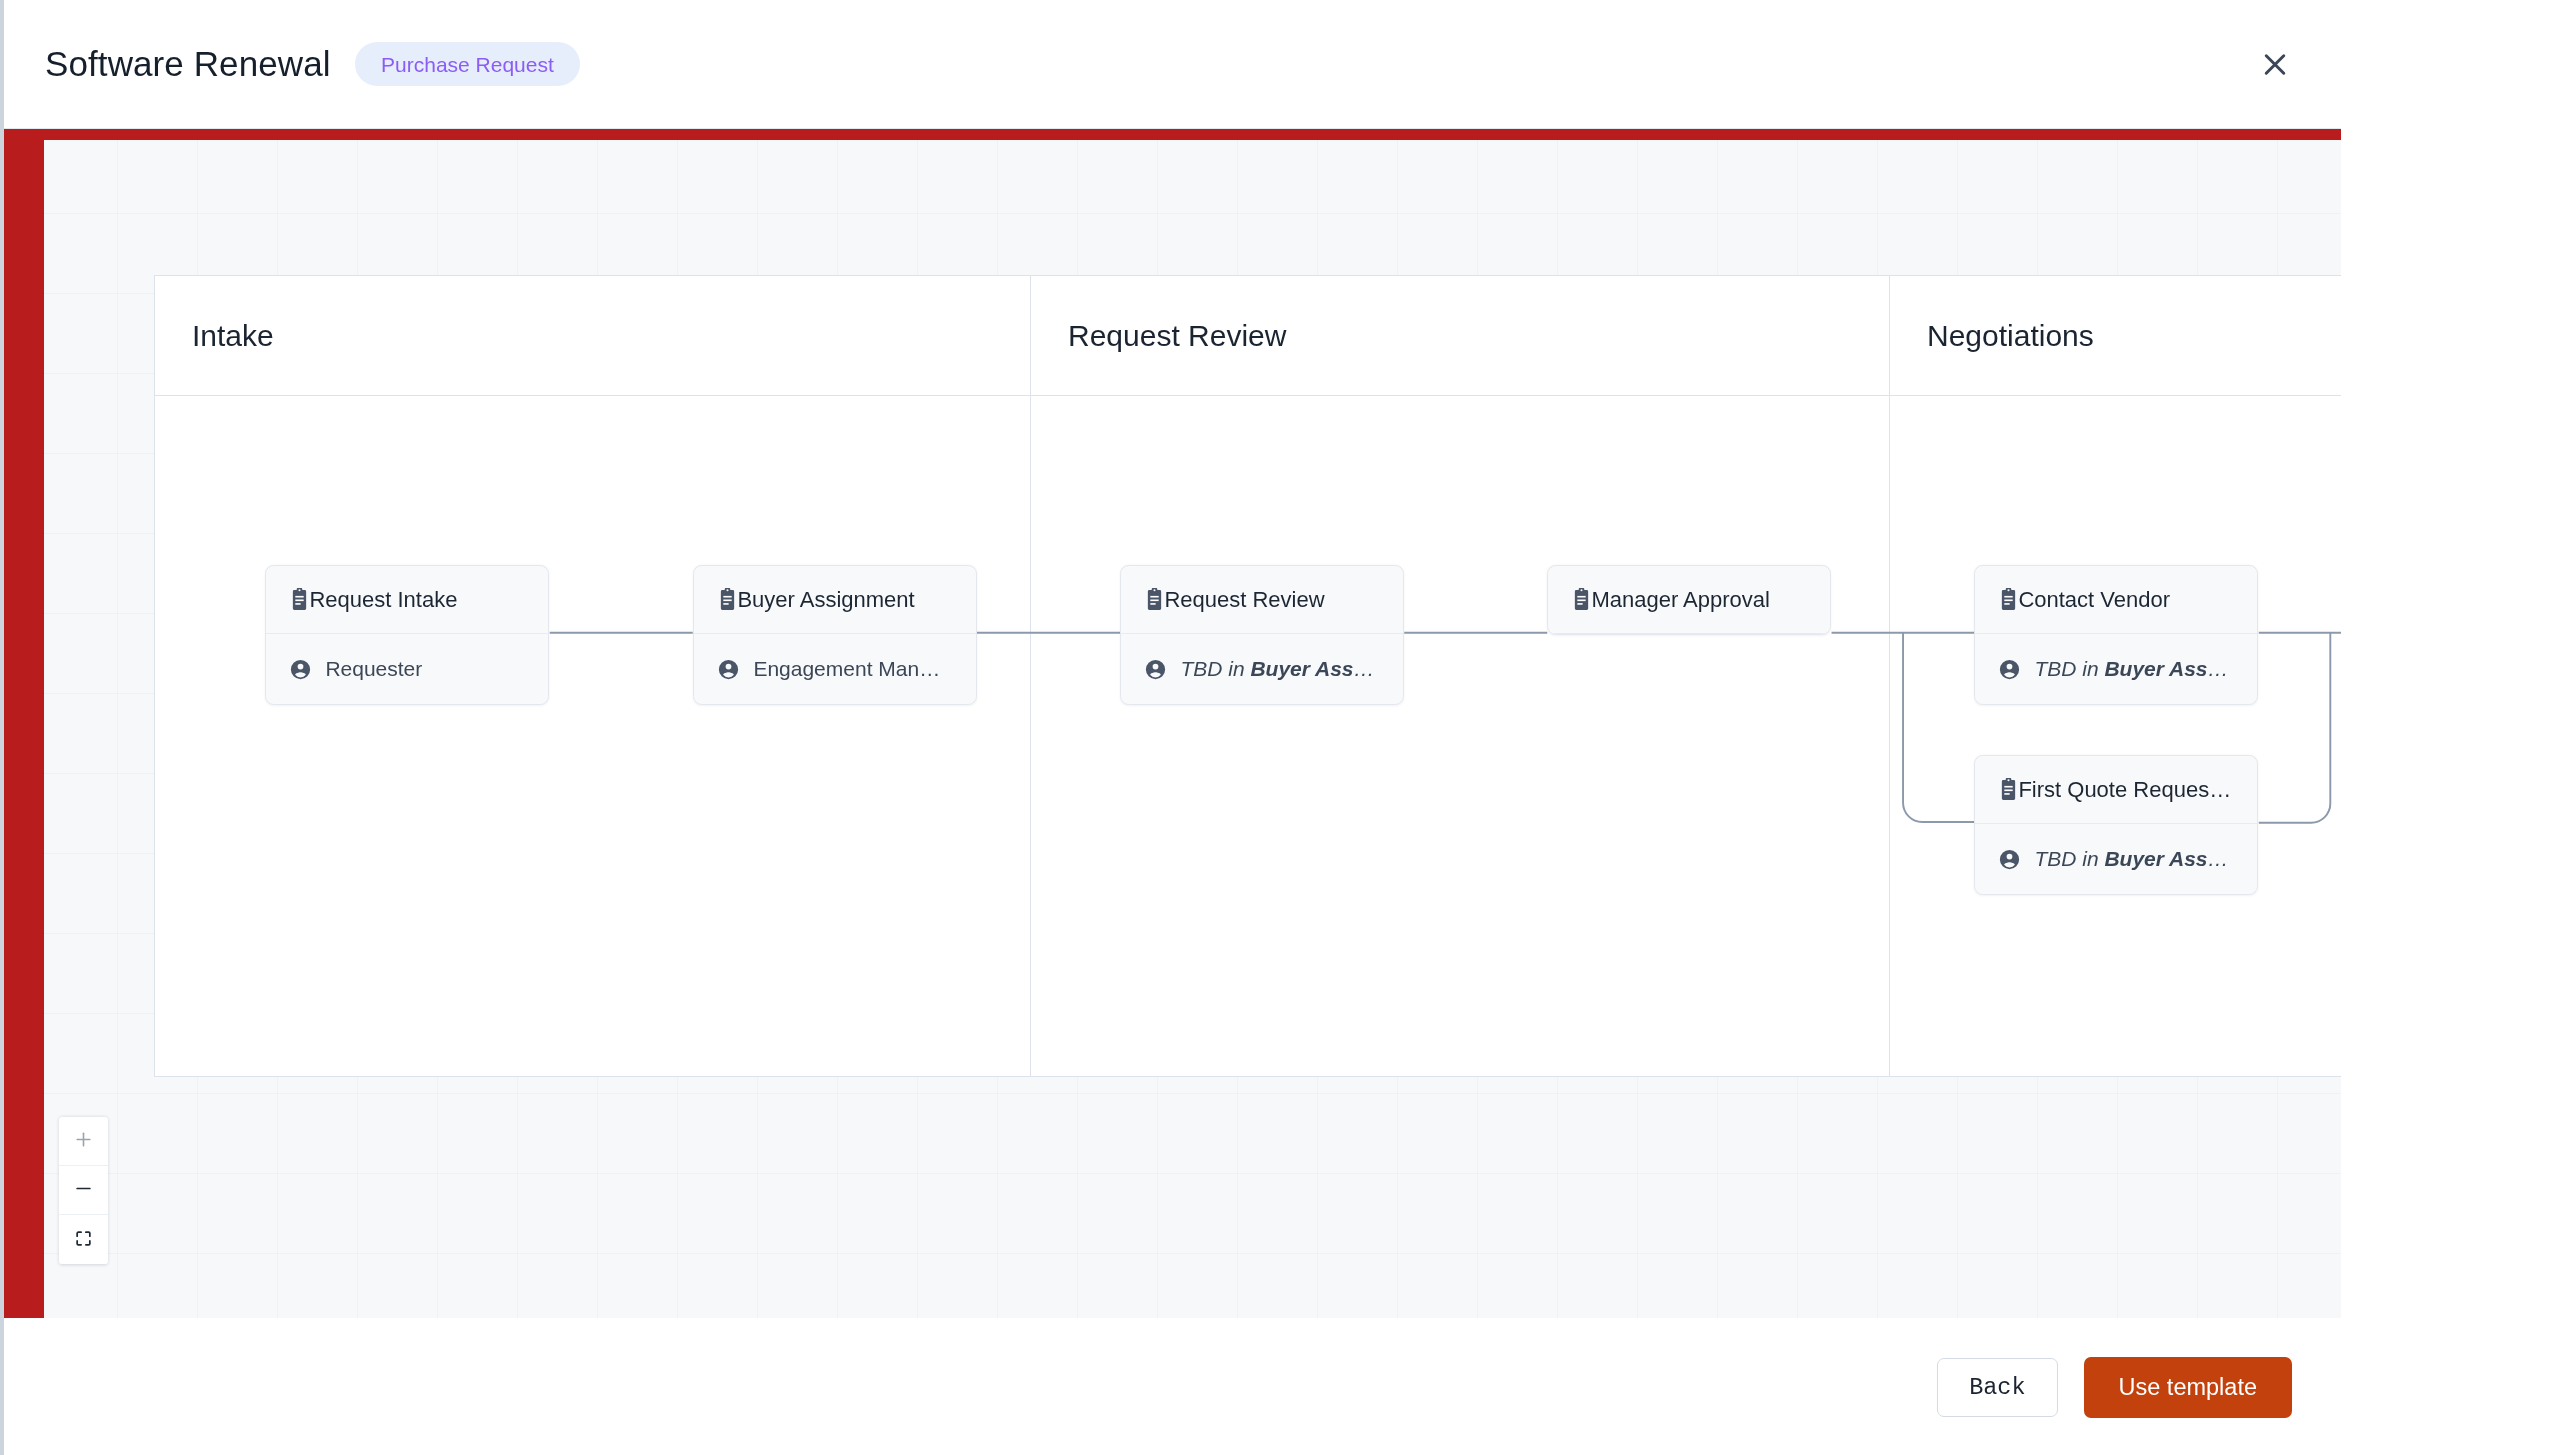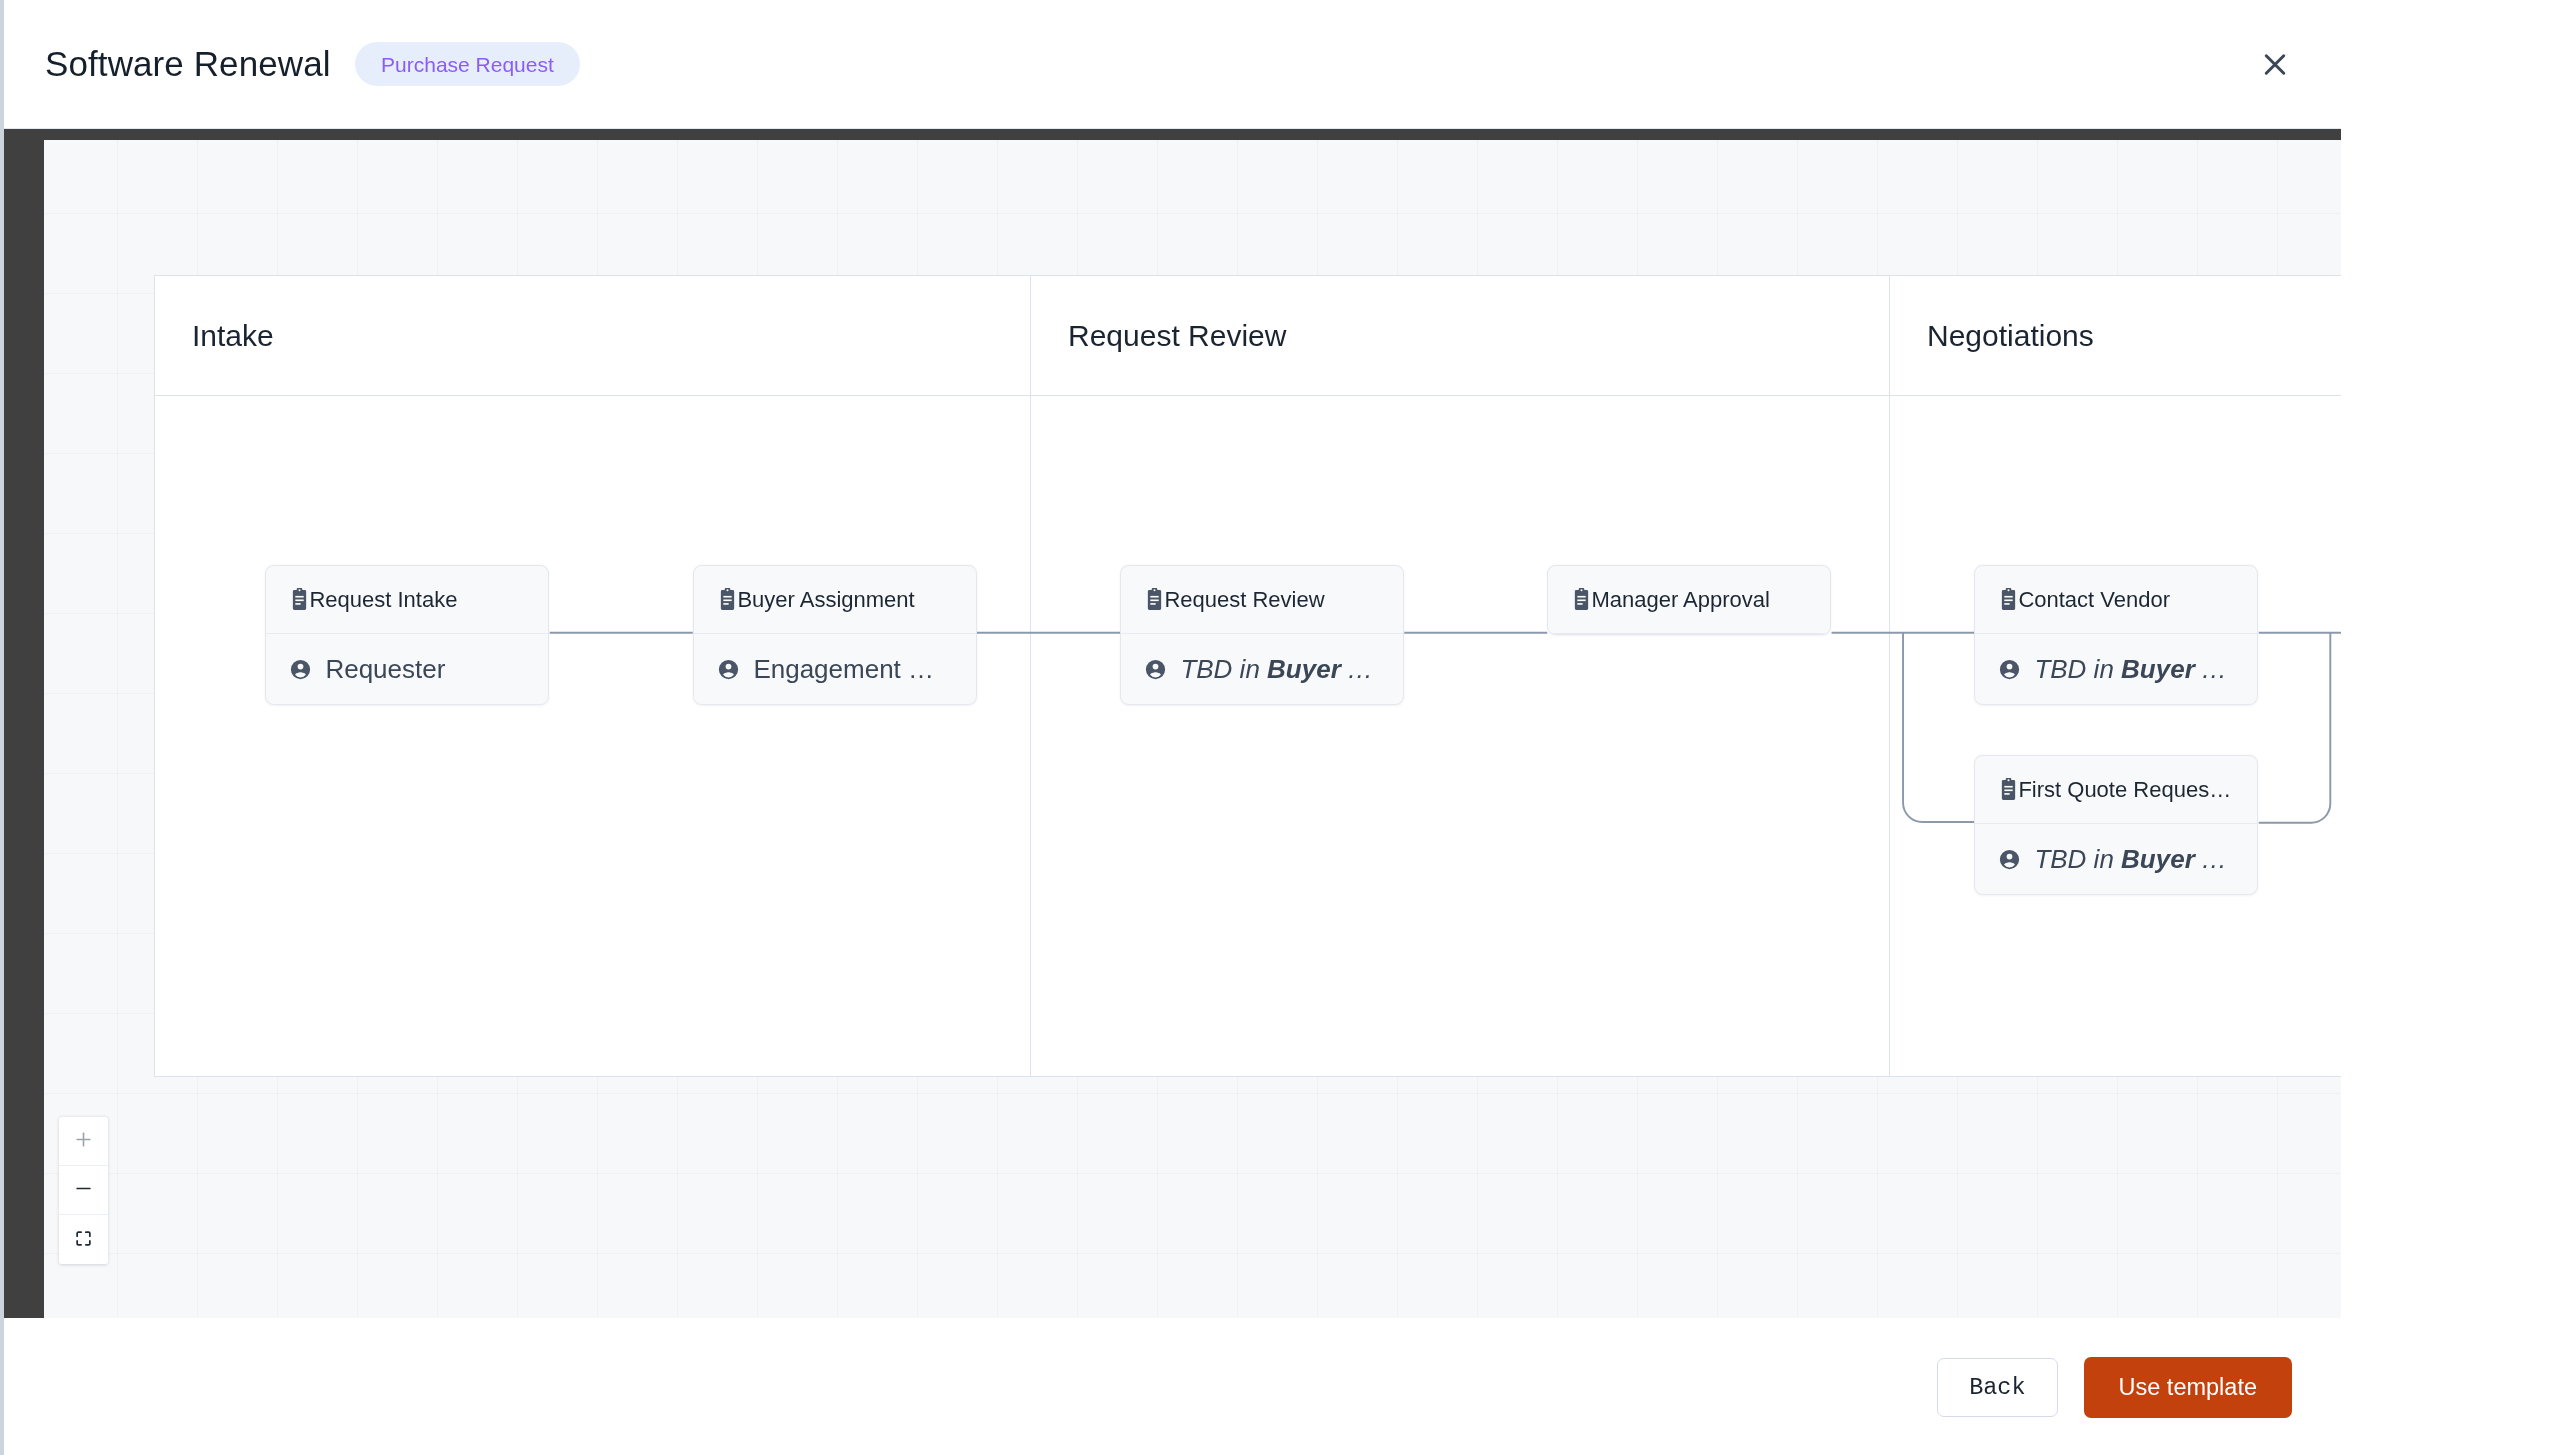--- a/index.html
+++ b/index.html
@@ -51,21 +51,21 @@
     display: flex; align-items: center; justify-content: center;
     cursor: pointer;
     background: transparent; border: none;
   }
   .close-btn svg { display:block; }
 
   
   .canvas-wrap {
     position: relative;
     flex: 1 1 auto;
-    background: #404040;
+    background: #b91c1c;
     overflow: hidden;
     text-align: center;
   }
   .canvas {
     position: absolute;
     left: 44px; top: 11.3px;
     width: 2520px; height: 1179px;
     background-color: #f6f8fa;
     background-image:
       linear-gradient(to right, #eef1f5 0.9px, transparent 0.9px),
@@ -137,21 +137,21 @@
     padding: 0 24.4px;
   }
   .node-label {
     font-size: 22px;
     color: #1d2733;
     white-space: nowrap;
     overflow: hidden;
     text-overflow: ellipsis;
   }
   .node-assignee {
-    font-size: 26px;
+    font-size: 21px;
     color: #3b4757;
     white-space: nowrap;
     overflow: hidden;
     text-overflow: ellipsis;
   }
   .node-assignee.tbd { font-style: italic; }
   .node-assignee.tbd .strong { font-weight: 700; font-style: italic; }
   .icon { flex: 0 0 auto; display: flex; align-items: center; }
 
   

